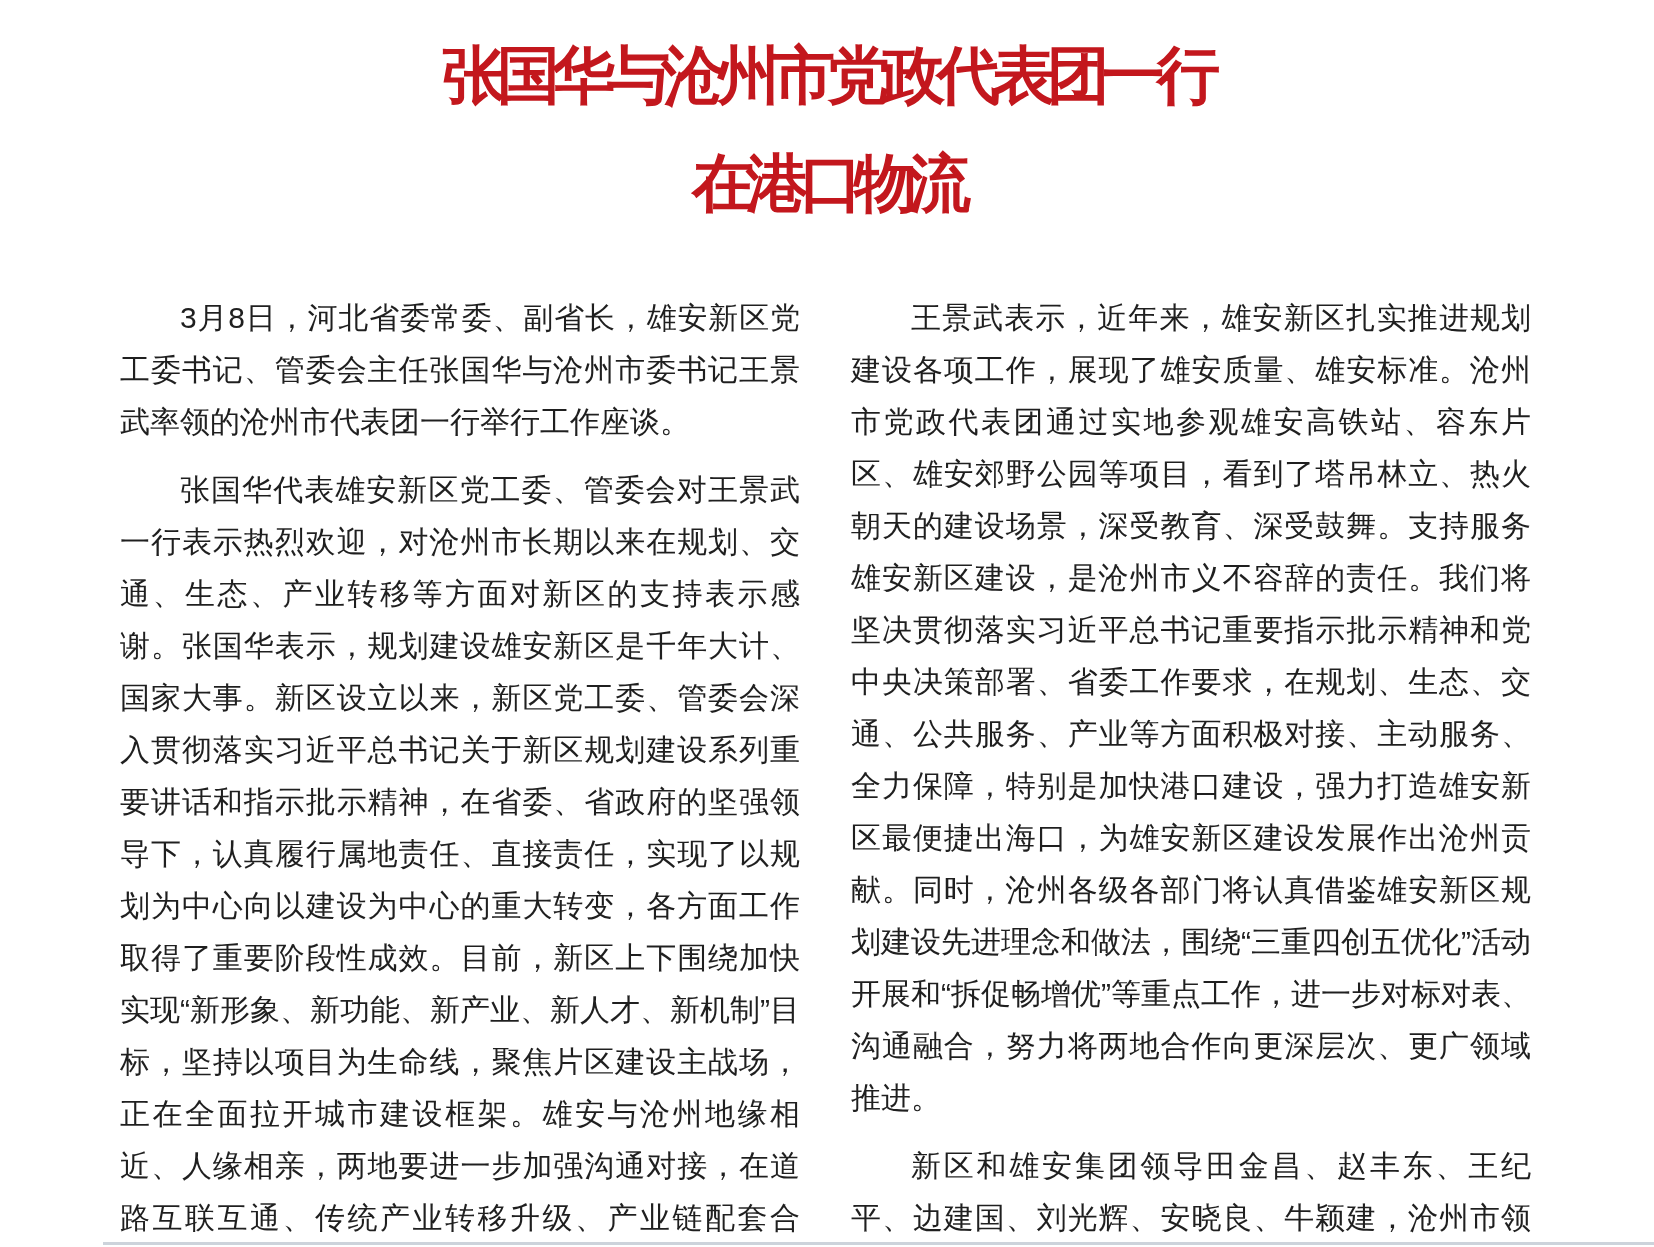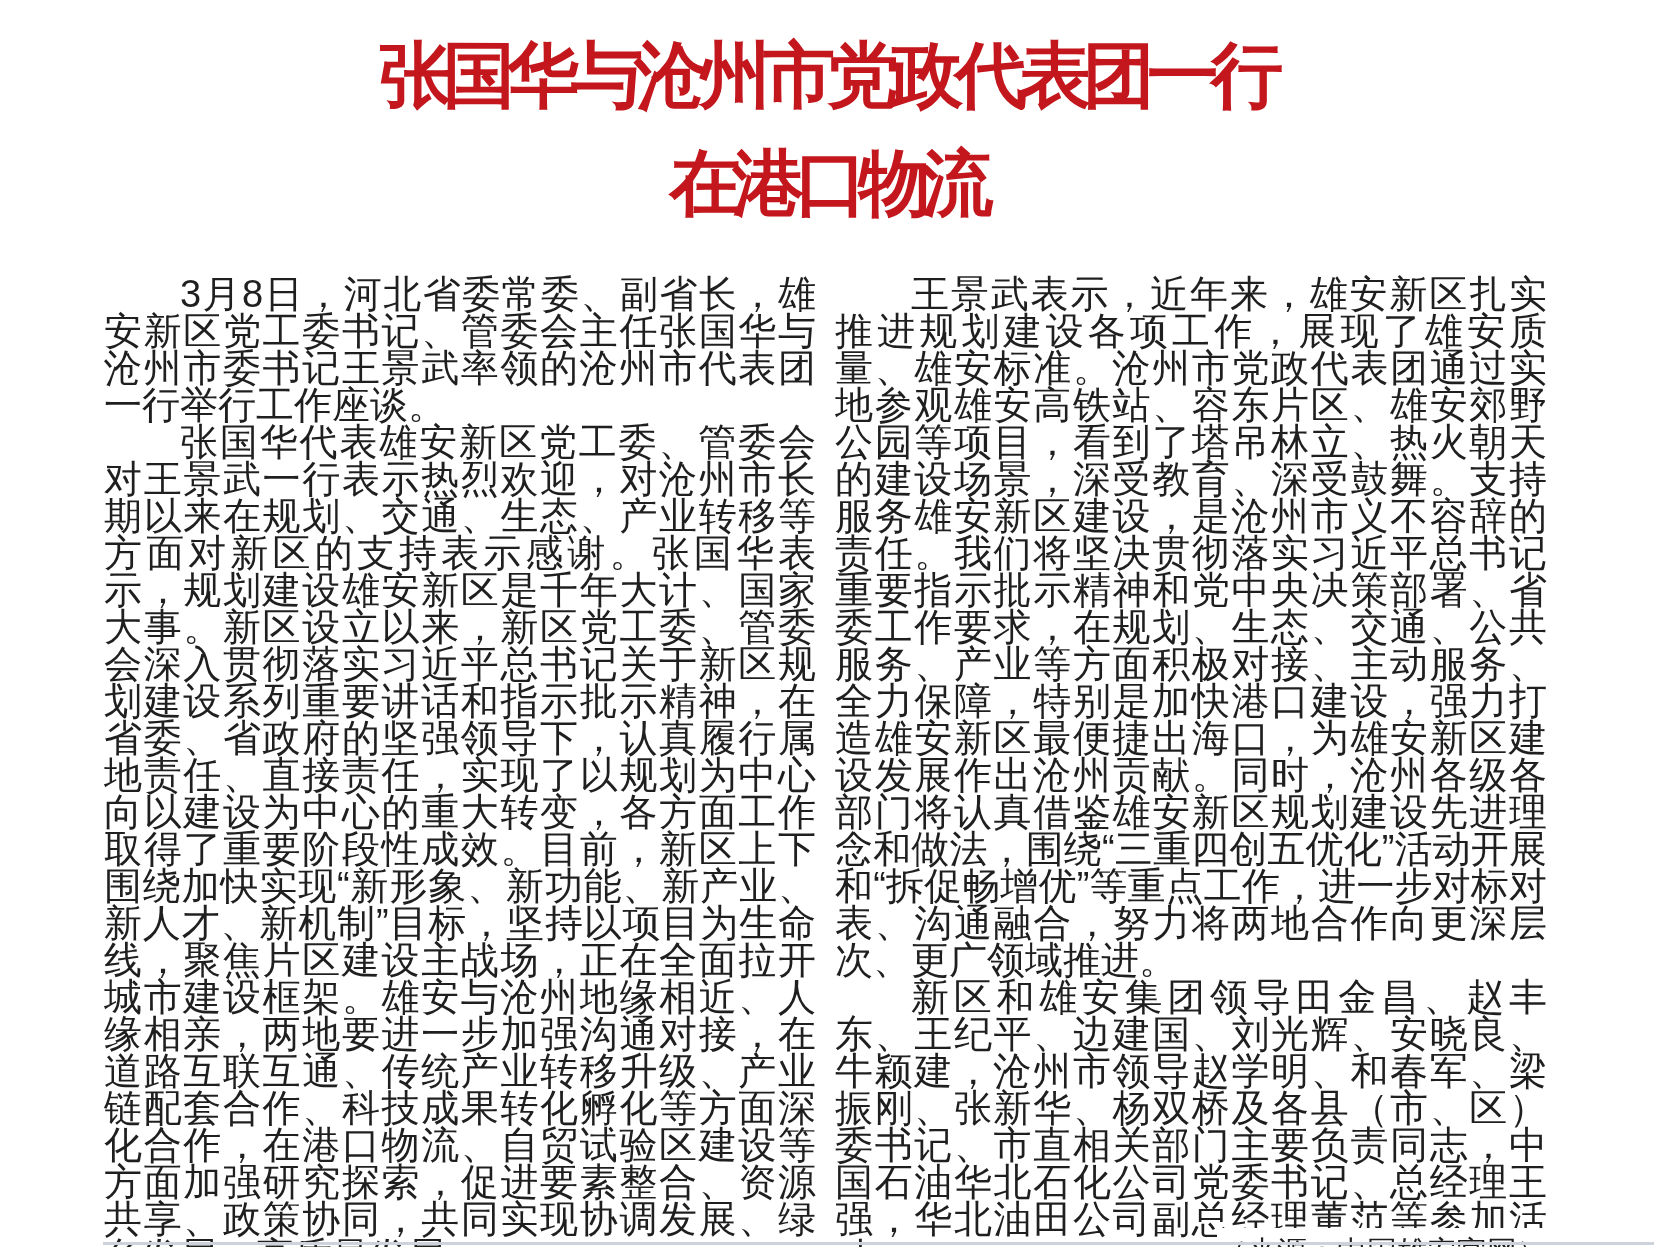--- a/index.html
+++ b/index.html
@@ -19,40 +19,40 @@
     position: absolute;
     top: 22px;
     left: 103px;
     width: 1448px;
     text-align: center;
     color: #c3171d;
     font-family: "Liberation Serif", "DejaVu Serif", serif;
     font-weight: bold;
   }
   .headline-line {
-    font-size: 72px;
+    font-size: 63px;
     line-height: 108px;
     letter-spacing: -8px;
     white-space: nowrap;
   }
   .headline-line2 {
     letter-spacing: -9px;
   }
   .column {
     position: absolute;
     top: 276px;
     width: 712px;
     color: #1f1f1f;
   }
   .column-left  { left: 104px; }
   .column-right { left: 835px; }
   .para {
-    margin: 0;
-    font-size: 38px;
-    line-height: 37px;
+    margin: 16px;
+    font-size: 30px;
+    line-height: 52px;
     text-align: justify;
     text-indent: 2em;
     letter-spacing: 0;
   }
   .source-note {
     position: absolute;
     right: 0;
     bottom: 0;
     font-size: 30px;
     line-height: 47.5px;

